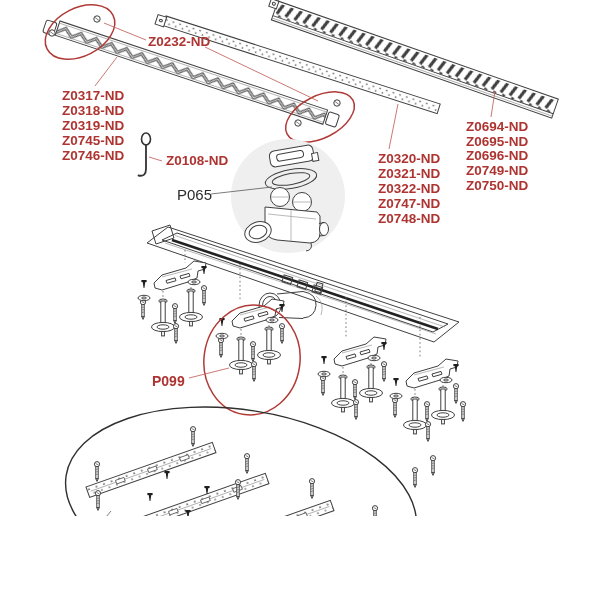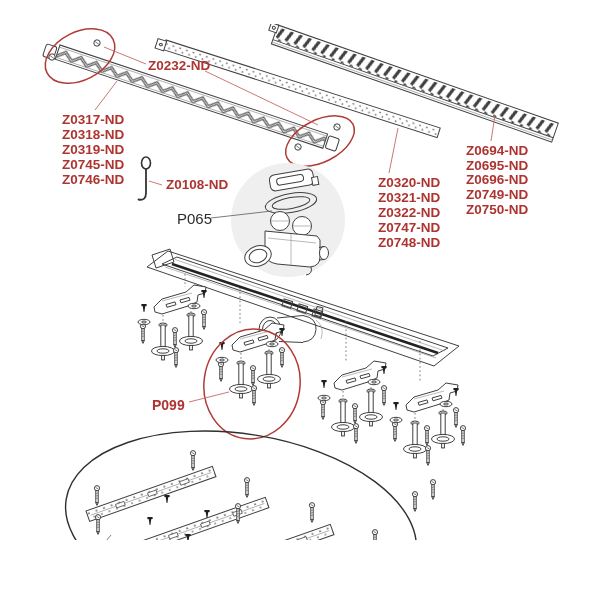--- a/index.html
+++ b/index.html
@@ -1,17 +1,17 @@
 <!DOCTYPE html>
 <html><head>
 <meta charset="utf-8">
 <style>
   html,body{margin:0;padding:0;background:#ffffff;}
   .stage{position:relative;width:600px;height:516px;background:#fff;overflow:hidden;
-         font-family:"Liberation Sans", sans-serif;margin-top:24px;}
+         font-family:"Liberation Sans", sans-serif;}
   svg{display:block}
   .ln{stroke:#404040;stroke-width:1;fill:#ffffff;}
   .ln-nf{stroke:#404040;stroke-width:1;fill:none;}
   .thin{stroke:#8a8a8a;stroke-width:.6;fill:none;}
   .dots{stroke:#6a6a6a;stroke-width:.9;fill:none;stroke-dasharray:1.6 2.6;}
   .red-ell{stroke:#b03a36;stroke-width:1.5;fill:none;}
   .red-ldr{stroke:#c46a64;stroke-width:.9;fill:none;}
   .blk-ldr{stroke:#5a5a5a;stroke-width:.8;fill:none;}
   .lbl-red{font:700 13.5px "Liberation Sans",sans-serif;fill:#ae3431;}
   .lbl-red-lg{font:700 14px "Liberation Sans",sans-serif;fill:#ae3431;}

